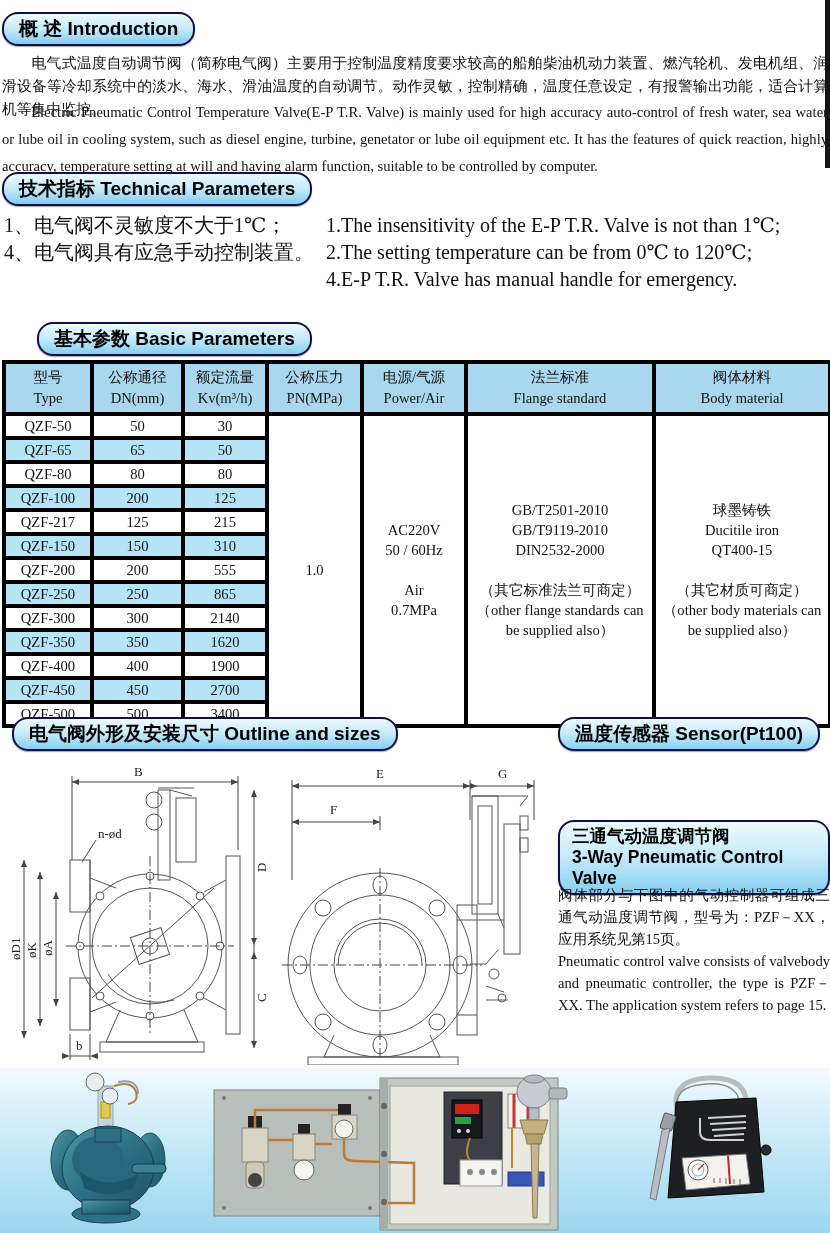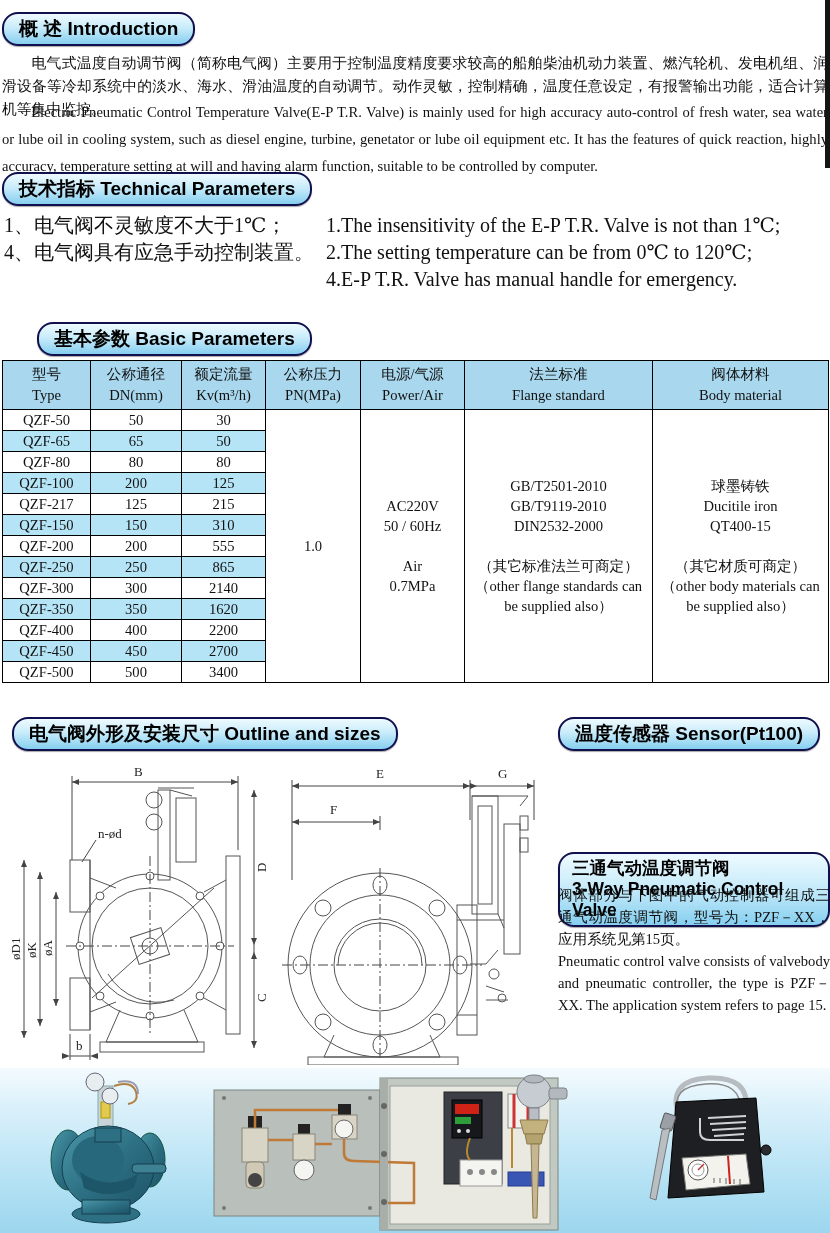--- a/index.html
+++ b/index.html
@@ -21,21 +21,21 @@
   #intro-en{left:2px;top:99px;width:826px;font-size:14.6px;line-height:27px;}
 
   
   .tech-list{position:absolute;margin:0;padding:0;list-style:none;font-size:20px;line-height:27px;}
   #tech-cn{left:4px;top:212px;width:318px;}
   #tech-en{left:326px;top:212px;width:502px;}
 
   
   #params-table{position:absolute;left:2px;top:360px;width:826px;border-collapse:collapse;
                 font-size:14.6px;table-layout:fixed;}
-  #params-table th,#params-table td{border:1px solid #000000;text-align:center;padding:0 2px;}
+  #params-table th,#params-table td{border:4px solid #000000;text-align:center;padding:0 2px;}
   #params-table thead th{background:#a9d8ee;font-weight:normal;height:48px;line-height:21px;}
   #params-table tbody td{height:20px;line-height:20px;}
   #params-table tbody tr:nth-child(even) td{background:#b5e4f6;}
   #params-table td.merge{background:#fff !important;white-space:pre-line;vertical-align:middle;
                          line-height:20px;}
 
   
   #sensor-note{left:560px;top:758px;width:268px;font-size:14.4px;line-height:22px;text-align:left;}
   #sensor-note .en-line{padding-left:2em;}
   #threeway-text{left:558px;top:884px;width:272px;font-size:14.6px;line-height:22px;}
@@ -182,21 +182,21 @@
           <td>2140</td>
         </tr>
         <tr>
           <td>QZF-350</td>
           <td>350</td>
           <td>1620</td>
         </tr>
         <tr>
           <td>QZF-400</td>
           <td>400</td>
-          <td>2200</td>
+          <td>1900</td>
         </tr>
         <tr>
           <td>QZF-450</td>
           <td>450</td>
           <td>2700</td>
         </tr>
         <tr>
           <td>QZF-500</td>
           <td>500</td>
           <td>3400</td>
@@ -321,21 +321,21 @@
     <path class="thin" d="M200 36 h56 l-8 10 M226 154 l6 14 M205 160 h27 M226 190 l-12 14 h-16 M214 226 l18 6 M214 240 h22"></path>
     <circle class="thin" cx="222" cy="214" r="5"></circle>
     <circle class="thin" cx="230" cy="238" r="4"></circle>
 
     <path class="thin" d="M62 275 l-10 22 h116 l-10 -22"></path>
     <rect class="thin" x="36" y="297" width="150" height="8"></rect>
   </svg>
 
   <div class="pill" style="left:558px;top:717px;">温度传感器 Sensor(Pt100)</div>
 
-  <div class="pill two-line" style="left:558px;top:820px;width:272px;margin-top:32px;">
+  <div class="pill two-line" style="left:558px;top:820px;width:272px;">
     <div>三通气动温度调节阀</div>
     <div>3-Way Pneumatic Control Valve</div>
   </div>
   <div id="threeway-text" class="para">
     <div>阀体部分与下图中的气动控制器可组成三通气动温度调节阀，型号为：PZF－XX，应用系统见第15页。</div>
     <div>Pneumatic control valve consists of valvebody and pneumatic controller, the type is PZF－XX. The application system refers to page 15.</div>
   </div>
 
   <div id="photo-strip">
 

